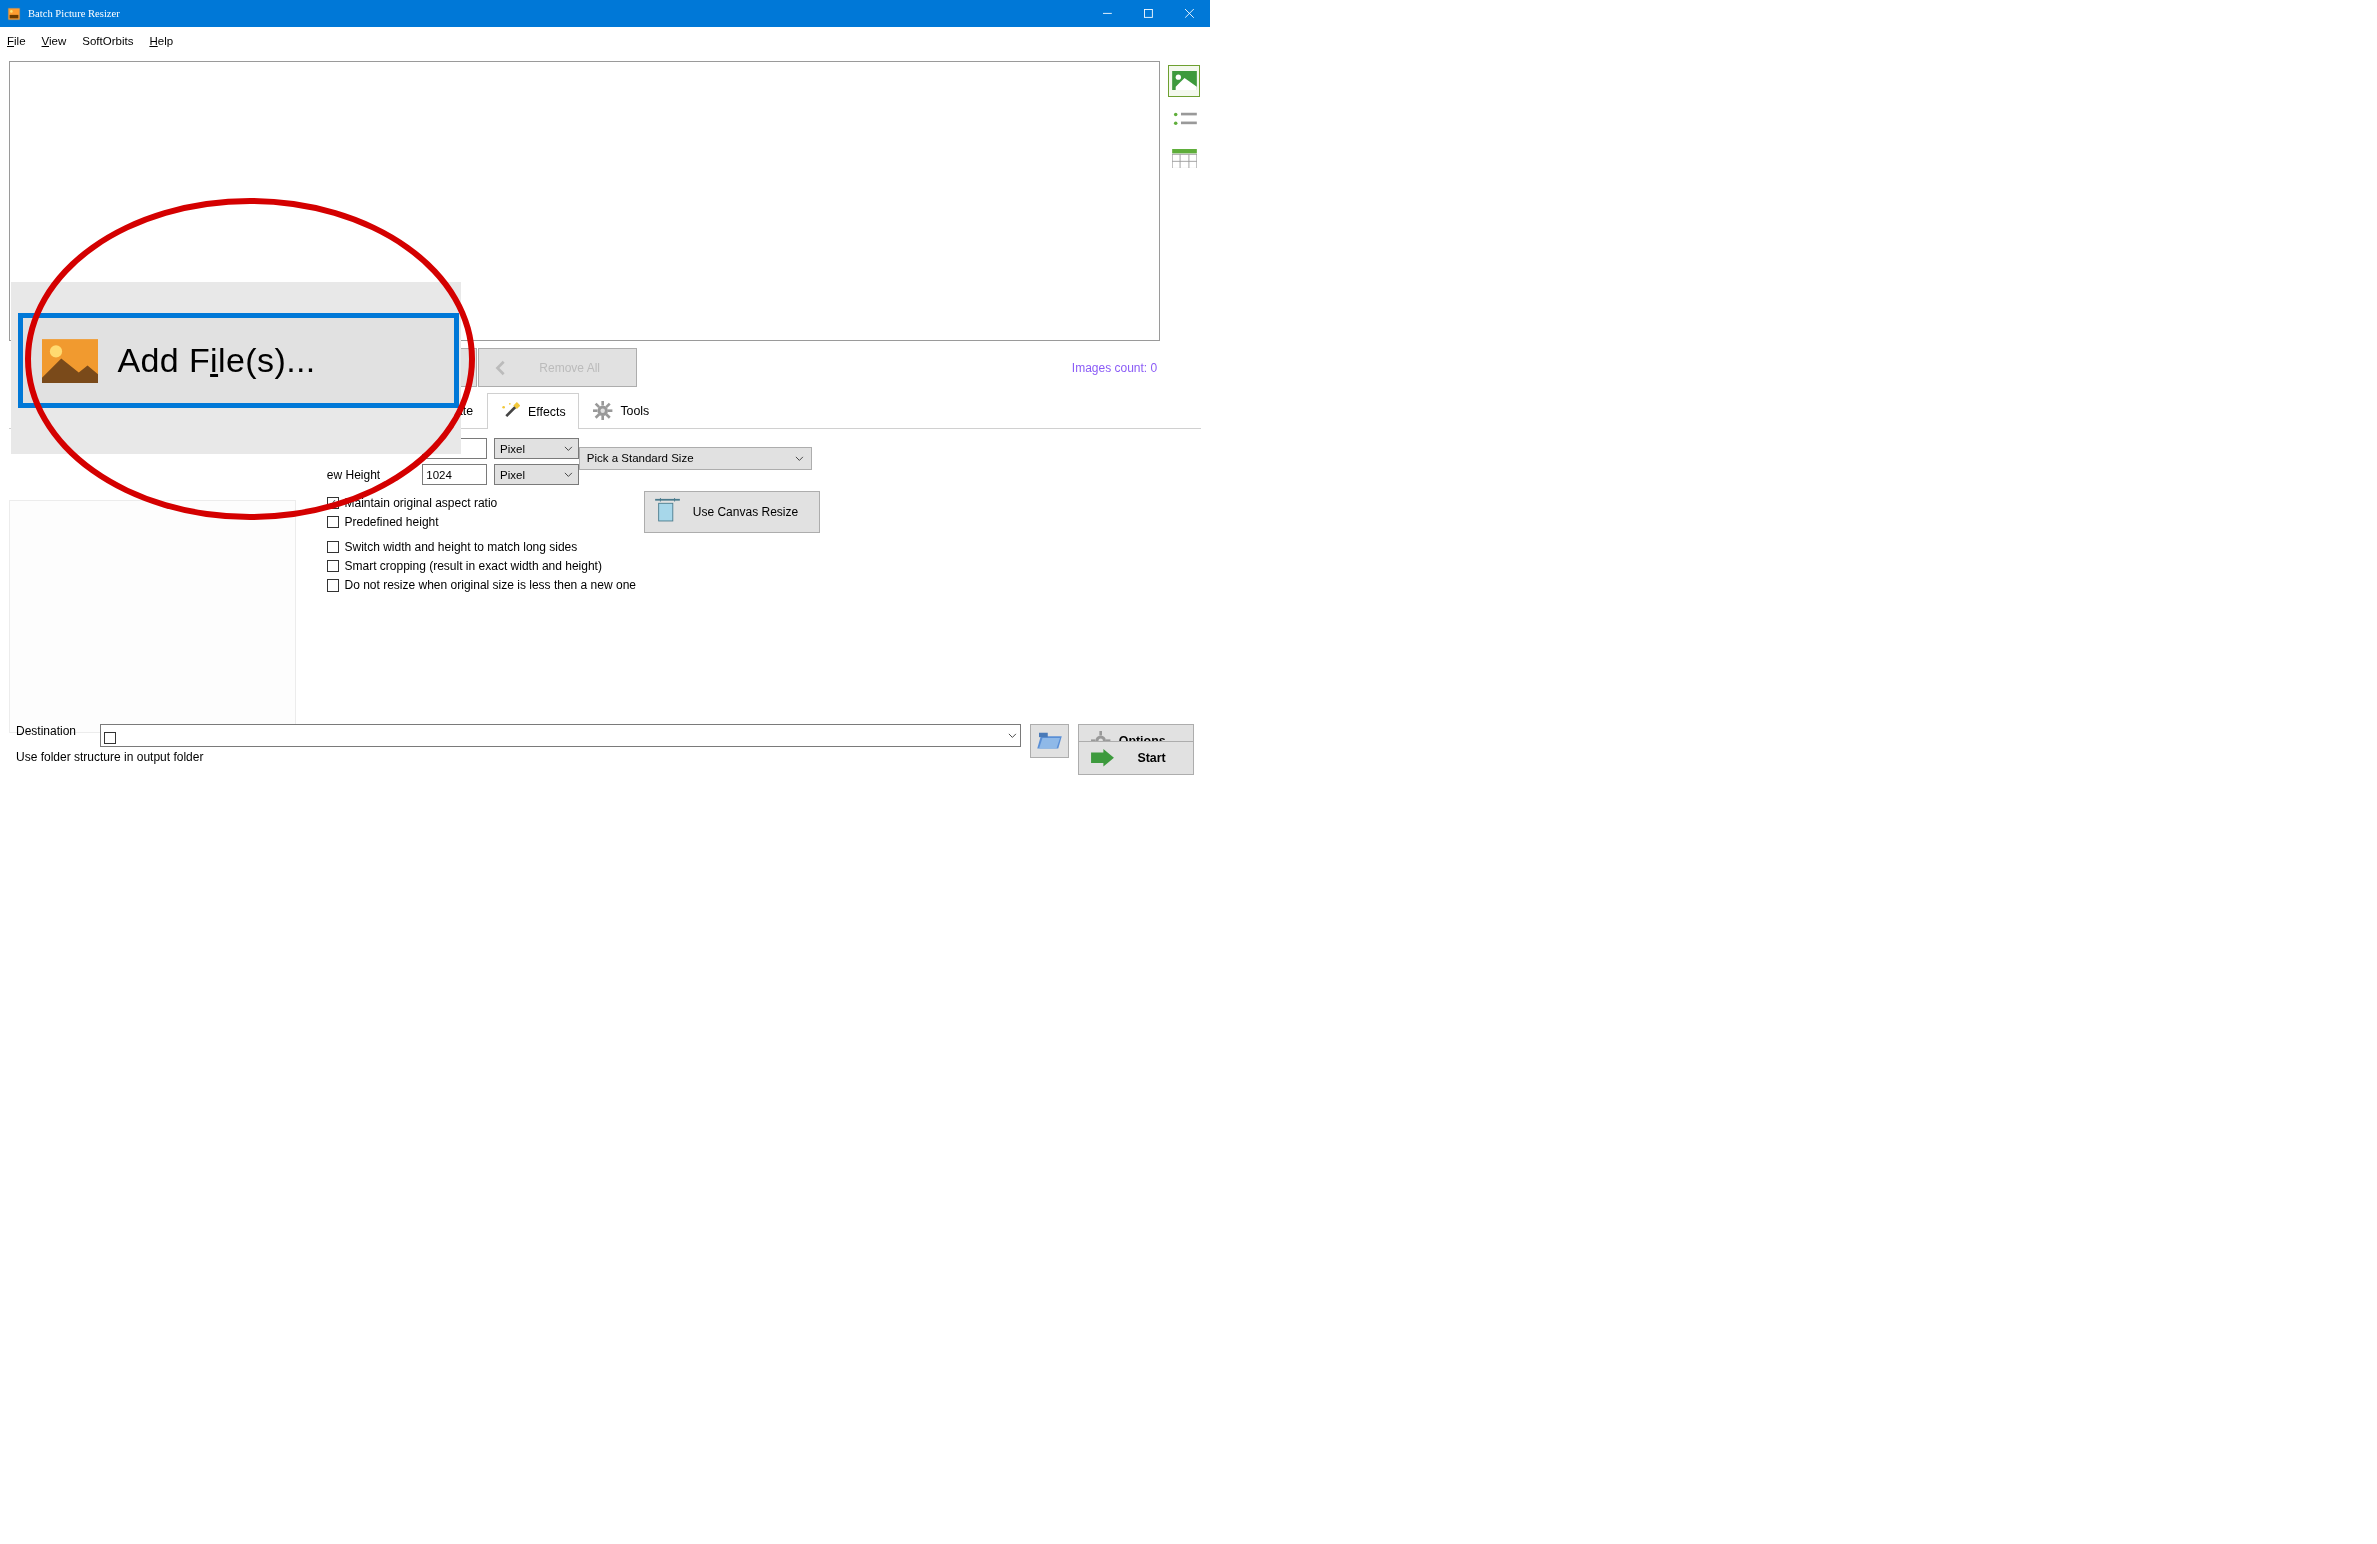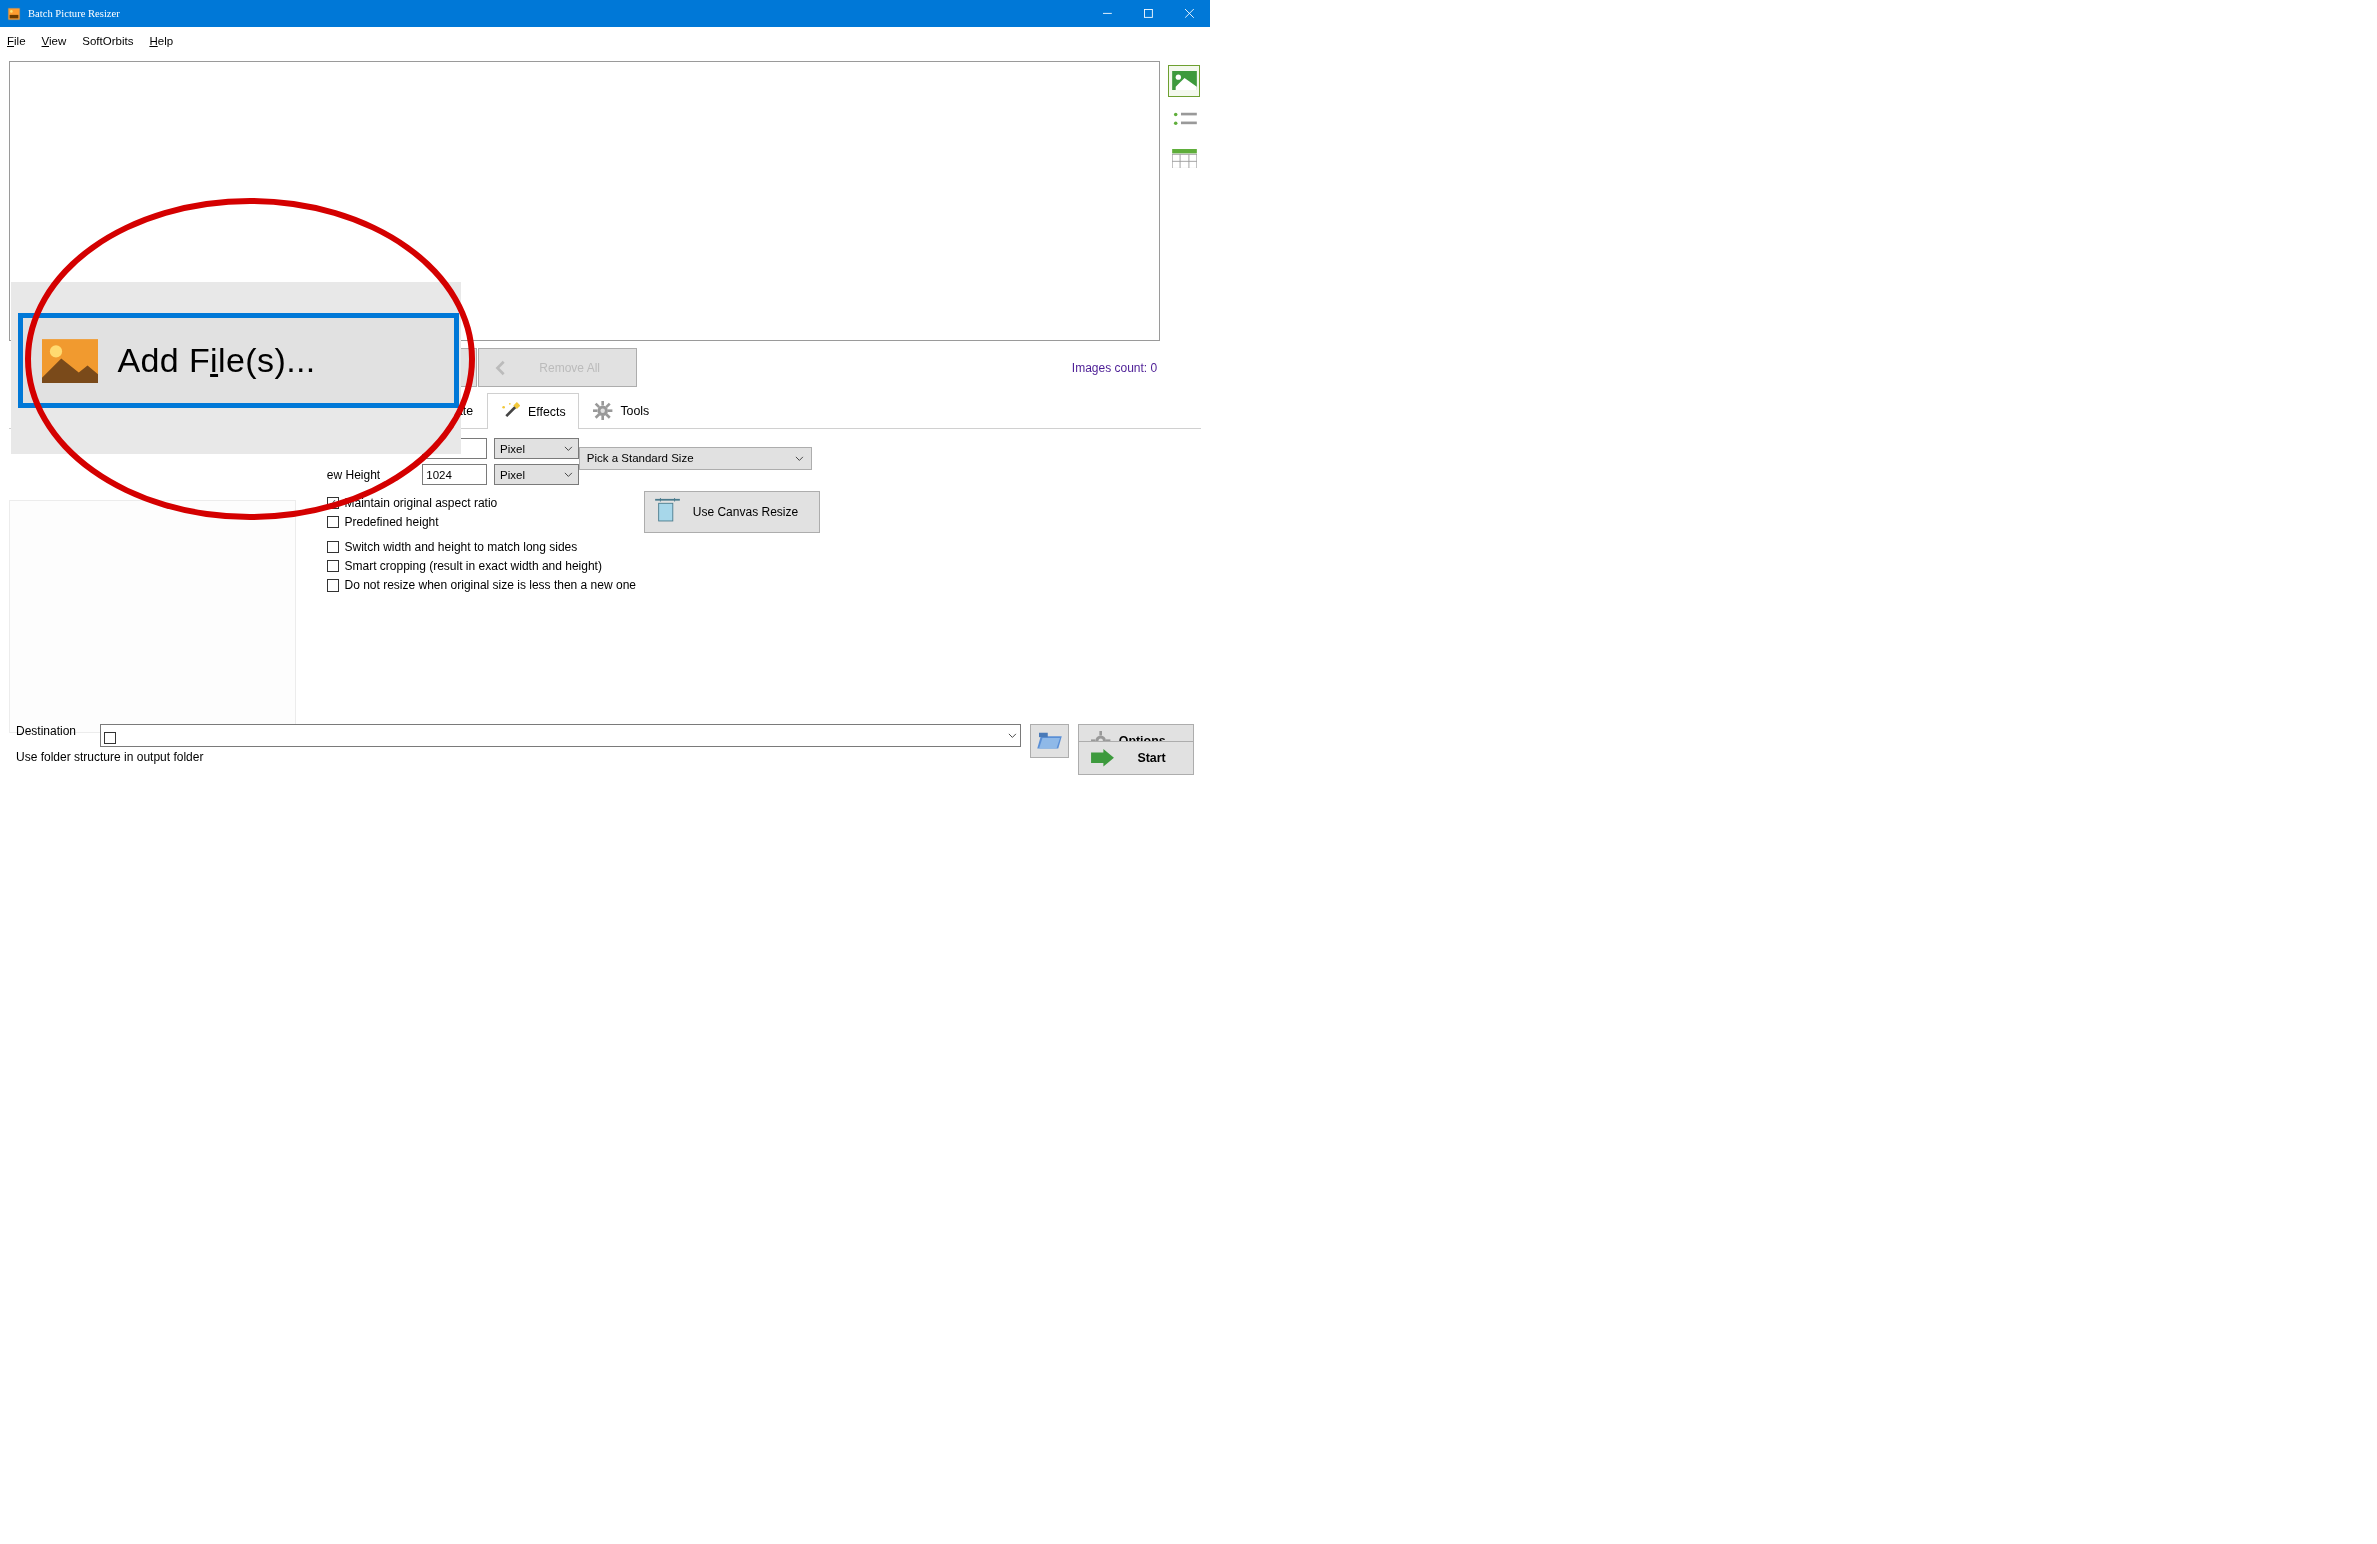--- a/index.html
+++ b/index.html
@@ -17,21 +17,21 @@
 .content { position: relative; padding: 7px 8.8px 0 8.8px; }
 
 .preview-wrap { display: flex; gap: 7px; }
 .preview-area { flex: 1; height: 280px; border: 0.9px solid #9a9a9a; background: #fff; }
 .view-toolbar { width: 34px; display: flex; flex-direction: column; gap: 7px; align-items: center; padding-top: 3.5px; }
 .view-btn { width: 32px; height: 32px; display:flex; align-items:center; justify-content:center; }
 
 .action-row { display: flex; align-items: center; gap: 1px; margin-top: 7px; padding-left: 309px; }
 .action-btn { height: 39px; border: 0.9px solid #adadad; background: #e1e1e1; display: flex; align-items: center; gap: 8.8px; padding: 0 14px; font-size: 12px; color: #888; }
 .action-btn.disabled { color: #aaa; }
-.count-label { margin-left: auto; font-size: 12px; color: #4c1d95; padding-right: 44px; }
+.count-label { margin-left: auto; font-size: 12px; color: #8b5cf6; padding-right: 44px; }
 
 .tabs { display: flex; margin-top: 5.3px; border-bottom: 0.9px solid #d0d0d0; padding-left: 309px; }
 .tab { display: flex; align-items: center; gap: 7px; padding: 7px 12.4px; font-size: 12.4px; border: 0.9px solid transparent; border-bottom: none; }
 .tab.active { border-color: #d0d0d0; background: #fff; position: relative; top: 0.9px; }
 .tab .tab-icon { width: 21px; height: 21px; display:flex; align-items:center; justify-content:center; }
 
 .tab-content { padding: 8.8px 0 0 318px; font-size: 12px; }
 .field-row { display: flex; align-items: center; gap: 7px; margin-bottom: 5.3px; }
 .field-row label.lbl { width: 88px; text-align: left; }
 .num-input { width: 65px; height: 21px; border: 0.9px solid #7a7a7a; padding: 0 3.5px; font-size: 11.5px; }

